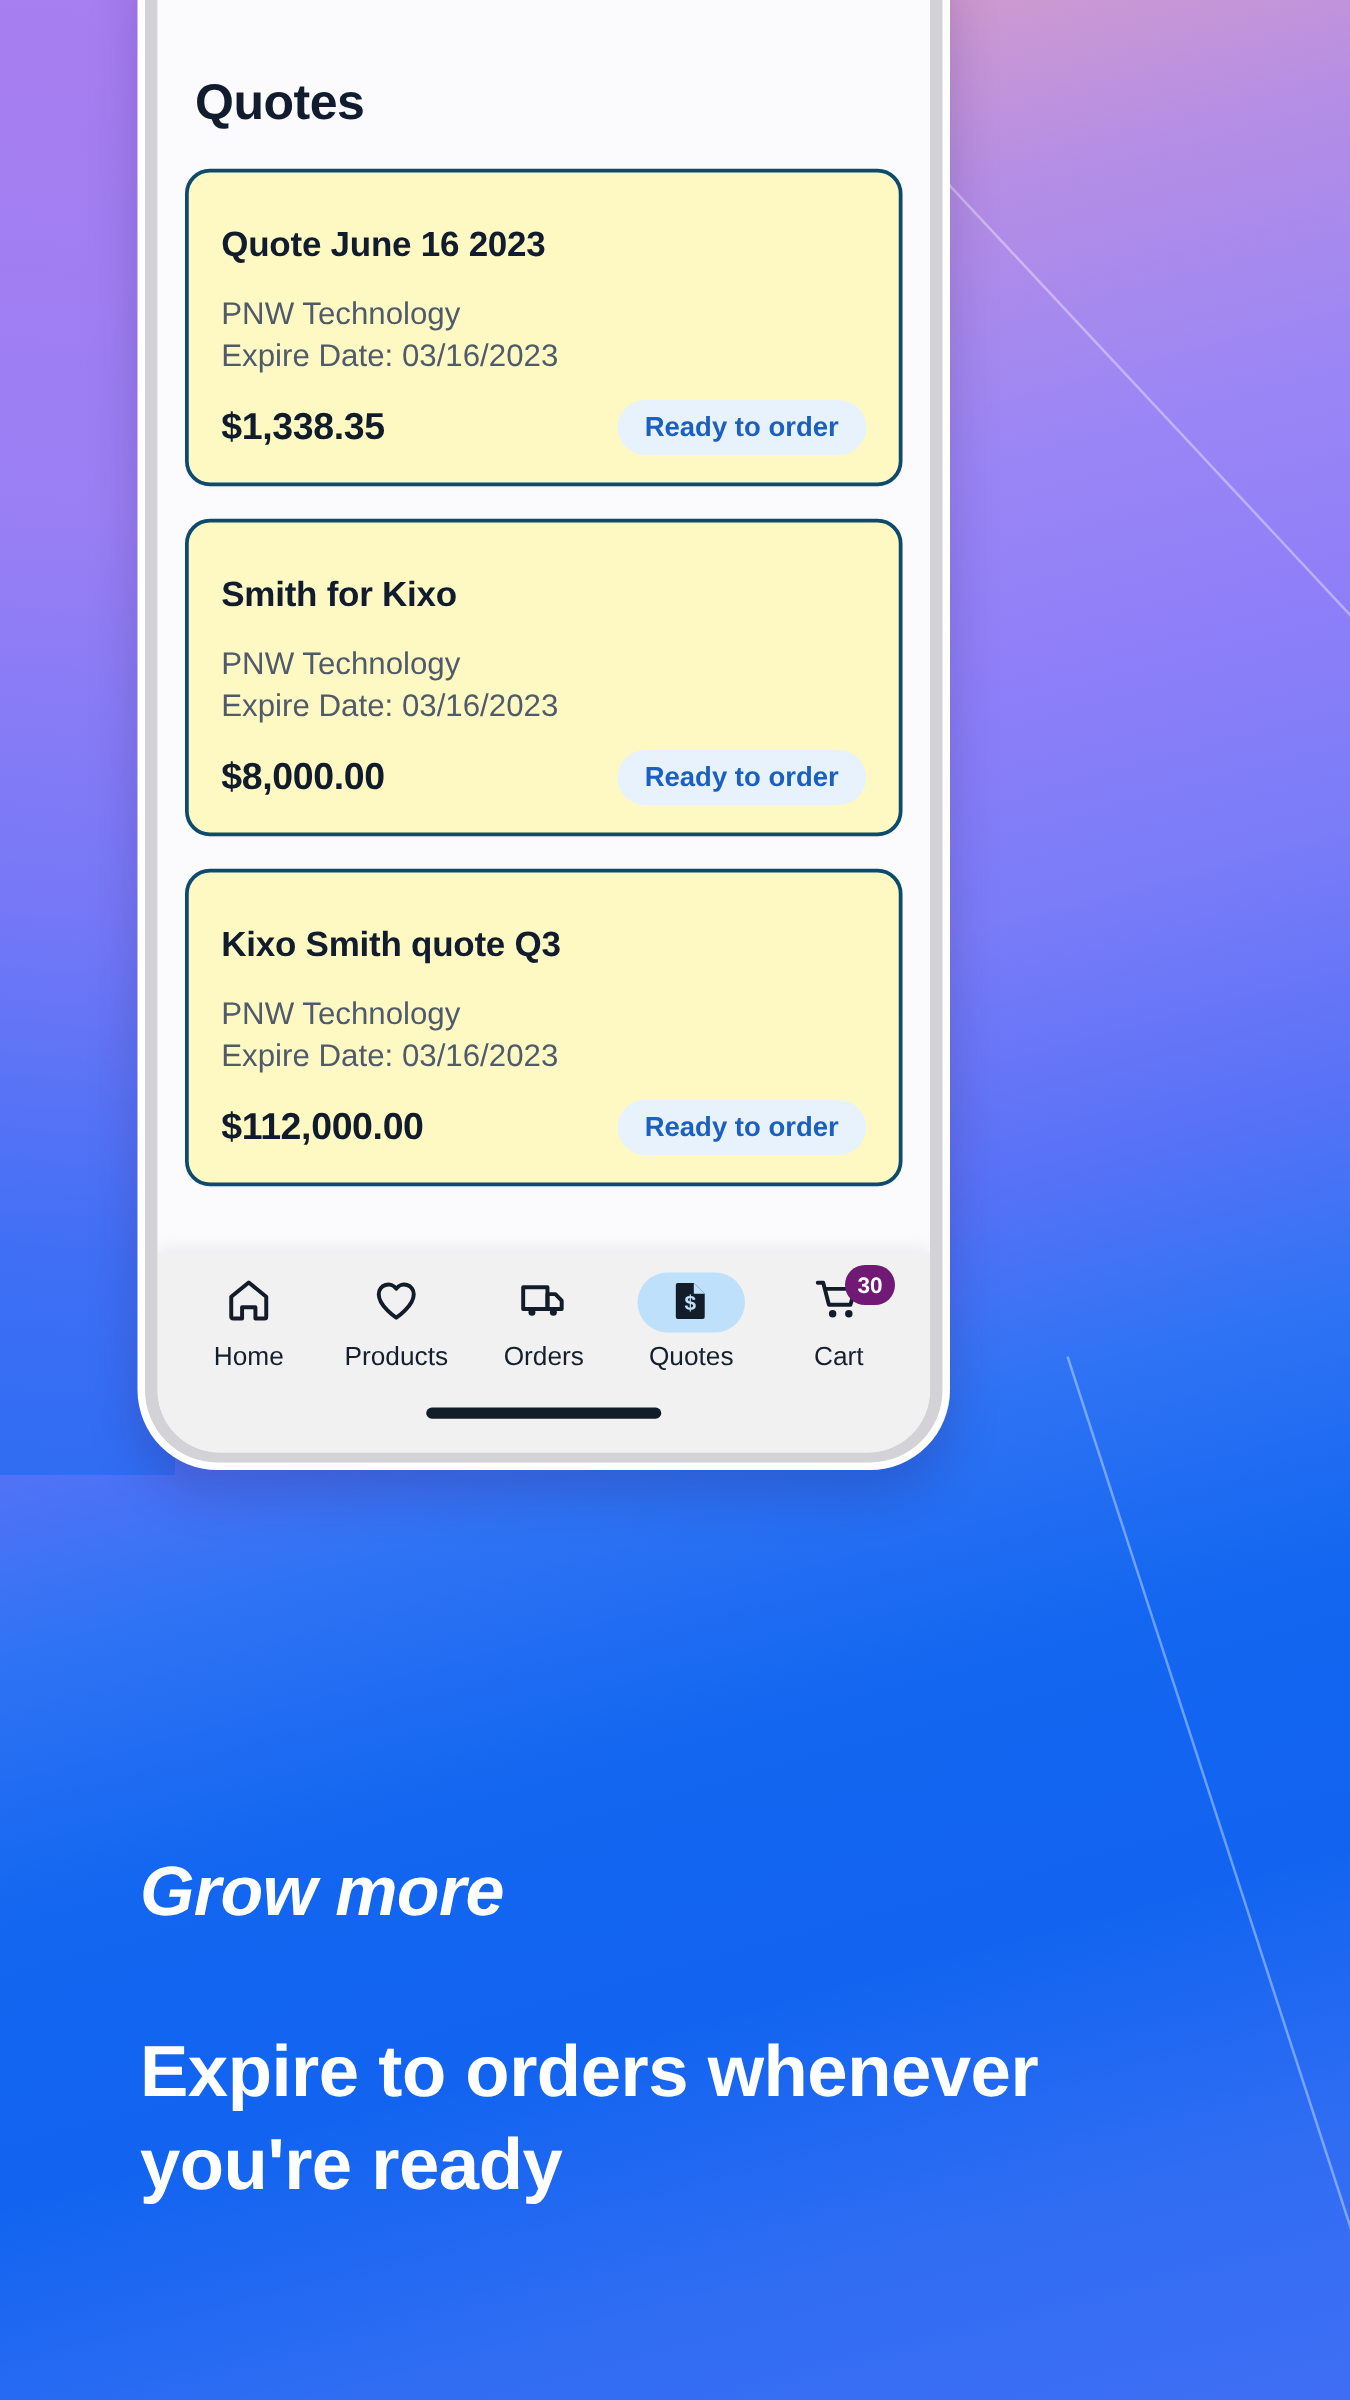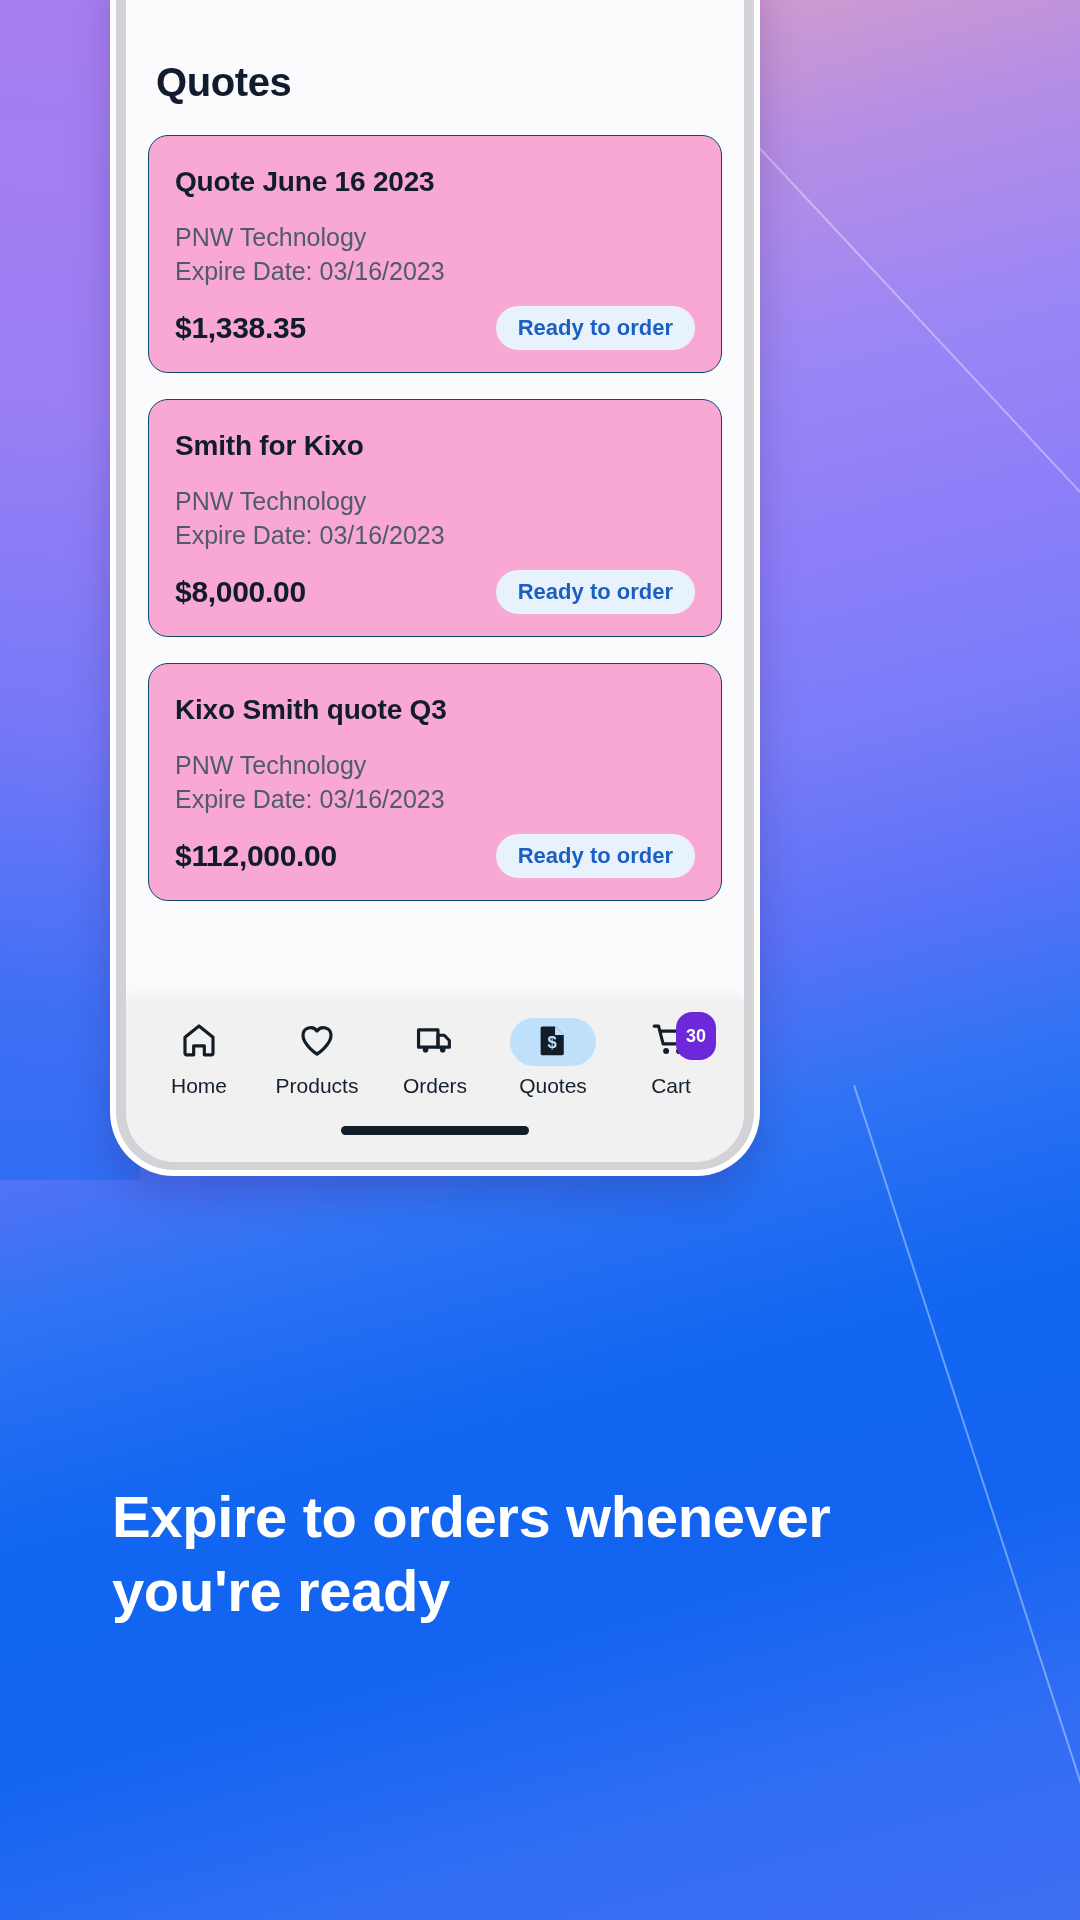--- a/index.html
+++ b/index.html
@@ -75,24 +75,24 @@
   }
   #page-title {
     font-size:40px;
     font-weight:700;
     color:#111d2e;
     letter-spacing:-.4px;
     padding:110px 8px 30px 8px;
   }
 
   .quote-card {
-    background:#f9a8d4;
-    border:1px solid #0c4a6e;
+    background:#fef9c3;
+    border:3px solid #0c4a6e;
     border-radius:20px;
-    padding:30px 26px 22px 26px;
+    padding:42px 26px 22px 26px;
     margin-bottom:26px;
     box-shadow:0 1px 2px rgba(20,20,60,.03);
   }
   .quote-name {
     font-size:28px;
     font-weight:700;
     color:#111d2e;
     letter-spacing:-.2px;
     margin-bottom:22px;
   }
@@ -150,26 +150,26 @@
   }
   .nav-item.active .nav-pill { background:#bfe0fb; }
   .nav-label {
     font-size:21px;
     color:#15202e;
     font-weight:400;
   }
   .cart-badge {
     position:absolute;
     top:-6px; left:48px;
-    background:#6d28d9;
+    background:#701a75;
     color:#fff;
     font-size:18px;
     font-weight:600;
     min-width:40px;
-    height:48px;
+    height:32px;
     border-radius:16px;
     display:flex; align-items:center; justify-content:center;
     padding:12px 7px;
   }
   #home-indicator-wrap {
     height:64px;
     display:flex; align-items:center; justify-content:center;
   }
   #home-indicator {
     width:188px; height:9px;
@@ -316,14 +316,15 @@
         <div id="home-indicator-wrap">
           <div id="home-indicator"></div>
         </div>
       </div>
 
     </div>
   </div>
 </div>
 
 <div id="copy">
+  <div id="eyebrow">Grow more</div>
   <div id="headline">Expire to orders whenever you're ready</div>
 </div>
 
 </body></html>

